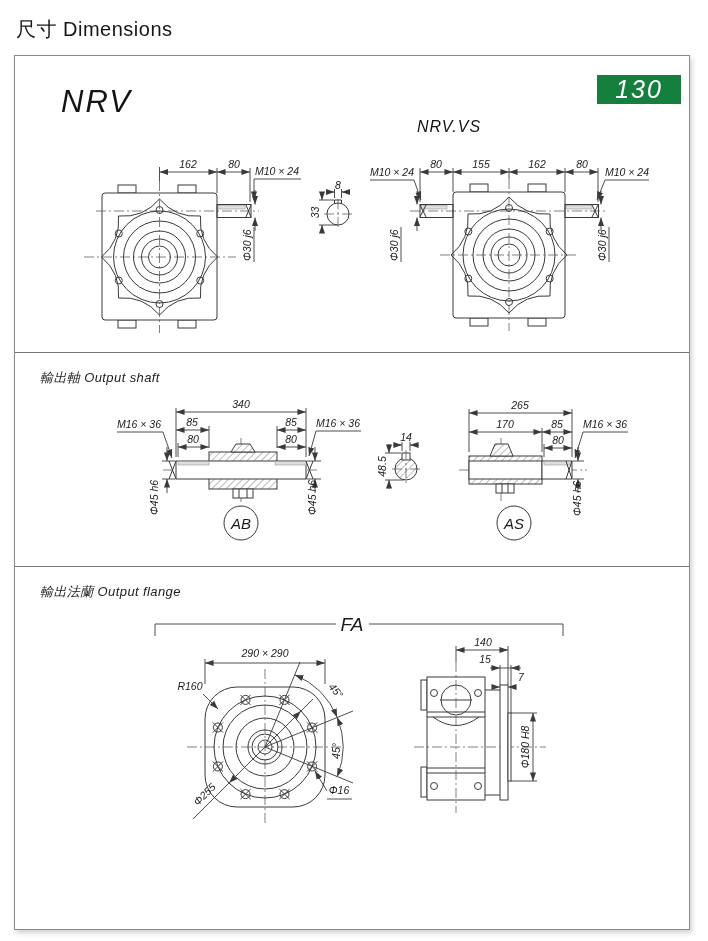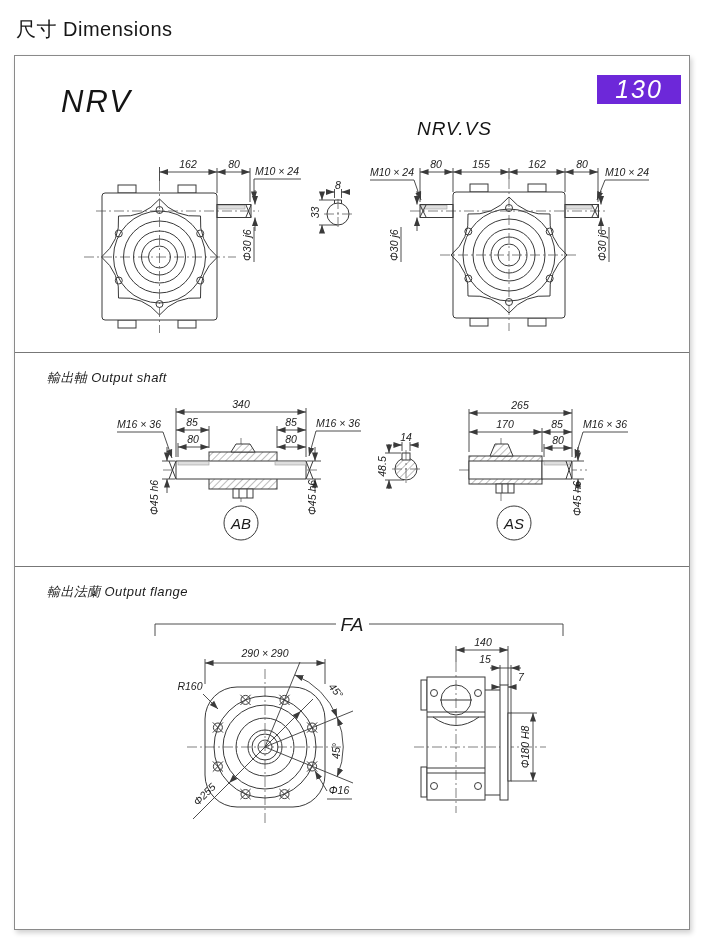--- a/index.html
+++ b/index.html
@@ -2,26 +2,26 @@
 <html><head>
 <meta charset="utf-8">
 <style>
   html,body{margin:0;padding:0;background:#fff;}
   body{width:708px;height:941px;position:relative;overflow:hidden;
        font-family:"Liberation Sans",sans-serif;color:#1b1b1b;}
   .page-title{position:absolute;left:16px;top:16px;font-size:20px;letter-spacing:.5px;color:#161616;}
   .main-box{position:absolute;left:14px;top:55px;width:674px;height:873px;
             border:1px solid #8a8a8a;background:#fff;box-shadow:2px 3px 5px rgba(0,0,0,.18);font-style:italic;}
   .model-title{position:absolute;left:46px;top:28px;font-size:31px;letter-spacing:2px;color:#141414;}
-  .size-badge{position:absolute;left:582px;top:19px;width:84px;height:29px;background:#6d28d9;
+  .size-badge{position:absolute;left:582px;top:19px;width:84px;height:29px;background:#15803d;
               color:#fff;font-size:25px;text-align:center;line-height:29px;letter-spacing:2px;}
-  .variant-title{position:absolute;left:402px;top:62px;font-size:19px;letter-spacing:1px;color:#141414;}
+  .variant-title{position:absolute;left:402px;top:62px;font-size:16px;letter-spacing:1px;color:#141414;}
   .divider{position:absolute;left:0;width:100%;height:0;border-top:1px solid #777;}
   .d1{top:296px;} .d2{top:510px;}
-  .section-heading{position:absolute;left:32px;font-size:13px;color:#1b1b1b;letter-spacing:.4px;text-align:right;}
+  .section-heading{position:absolute;left:25px;font-size:13px;color:#1b1b1b;letter-spacing:.4px;text-align:right;}
   .h-shaft{top:313px;} .h-flange{top:527px;}
   svg{position:absolute;left:0;display:block;}
   .svg-front{top:84px;} .svg-shaft{top:297px;} .svg-flange{top:511px;}
   .ln{stroke:#3a3a3a;stroke-width:1;fill:none;}
   .wf{stroke:#3a3a3a;stroke-width:1;fill:#fff;}
   .hatchf{stroke:#3a3a3a;stroke-width:1;fill:url(#hatch);}
   .keystrip{fill:#dedede;stroke:#9b9b9b;stroke-width:.6;}
   .cl{stroke:#4a4a4a;stroke-width:.7;fill:none;stroke-dasharray:10 3 2 3;}
   .dim{stroke:#3a3a3a;stroke-width:.9;fill:none;}
   .dimA{marker-start:url(#arr);marker-end:url(#arr);}

